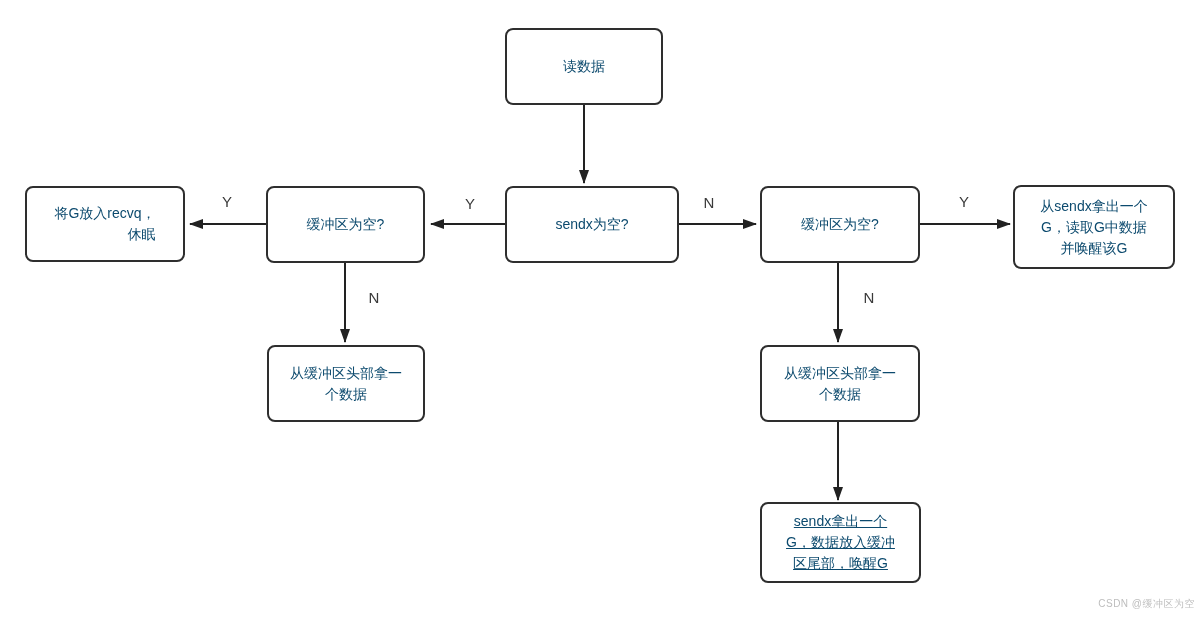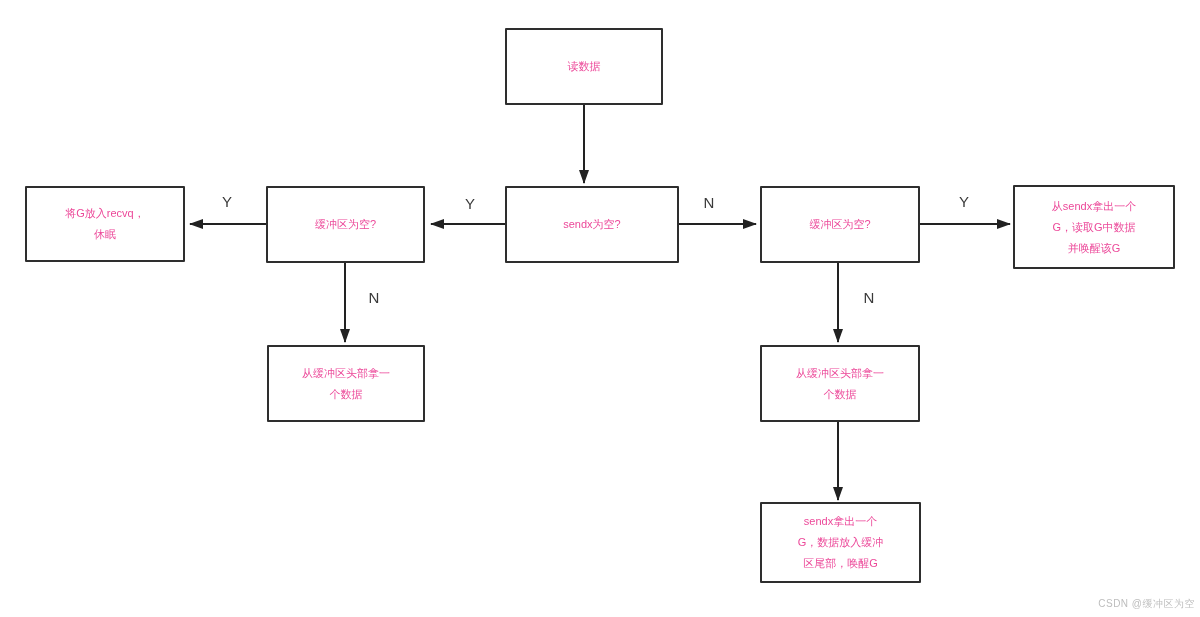--- a/index.html
+++ b/index.html
@@ -3,23 +3,23 @@
 <meta charset="utf-8">
 <style>
   html, body { margin:0; padding:0; background:#ffffff; }
   .canvas {
     position:relative; width:1200px; height:617px; background:#ffffff;
     font-family:"Liberation Sans","DejaVu Sans",sans-serif; overflow:hidden;
   }
   svg.connectors { position:absolute; left:0; top:0; width:1200px; height:617px; }
   .node {
     position:absolute; box-sizing:border-box;
-    border:2px solid #2e2e2e; border-radius:1px; background:#ffffff;
+    border:2px solid #2e2e2e; border-radius:8px; background:#ffffff;
     display:flex; align-items:center; justify-content:center;
-    text-align:center; font-size:11px; color:#ec4899; padding:3px 5px;
+    text-align:center; font-size:14px; color:#0c4a6e; padding:3px 5px;
   }
   .node .node-label { white-space:pre-line; line-height:21px; }
   .edge-label {
     position:absolute; transform:translate(-50%,-50%);
     font-size:15px; color:#3a3a3a;
   }
   .watermark {
     position:absolute; right:5px; top:597px;
     font-size:10px; color:#bdbdbd; letter-spacing:0.5px;
   }
@@ -50,21 +50,21 @@
   </div>
 
   <div class="node" style="left:505px; top:186px; width:174px; height:77px;">
     <span class="node-label">sendx为空?</span>
   </div>
 
   <div class="node" style="left:266px; top:186px; width:159px; height:77px;">
     <span class="node-label">缓冲区为空?</span>
   </div>
 
-  <div class="node" style="left:25px; top:186px; width:160px; height:76px;">
+  <div class="node" style="left:25px; top:186px; width:160px; height:76px;text-align:right;">
     <span class="node-label">将G放入recvq，
 休眠</span>
   </div>
 
   <div class="node" style="left:267px; top:345px; width:158px; height:77px;">
     <span class="node-label">从缓冲区头部拿一
 个数据</span>
   </div>
 
   <div class="node" style="left:760px; top:186px; width:160px; height:77px;">
@@ -75,21 +75,21 @@
     <span class="node-label">从sendx拿出一个
 G，读取G中数据
 并唤醒该G</span>
   </div>
 
   <div class="node" style="left:760px; top:345px; width:160px; height:77px;">
     <span class="node-label">从缓冲区头部拿一
 个数据</span>
   </div>
 
-  <div class="node" style="left:760px; top:502px; width:161px; height:81px;">
+  <div class="node" style="left:760px; top:502px; width:161px; height:81px;text-decoration:underline;">
     <span class="node-label">sendx拿出一个
 G，数据放入缓冲
 区尾部，唤醒G</span>
   </div>
 
   <span class="edge-label" style="left:470px; top:203px;">Y</span>
   <span class="edge-label" style="left:709px; top:202px;">N</span>
   <span class="edge-label" style="left:227px; top:201px;">Y</span>
   <span class="edge-label" style="left:374px; top:297px;">N</span>
   <span class="edge-label" style="left:964px; top:201px;">Y</span>

